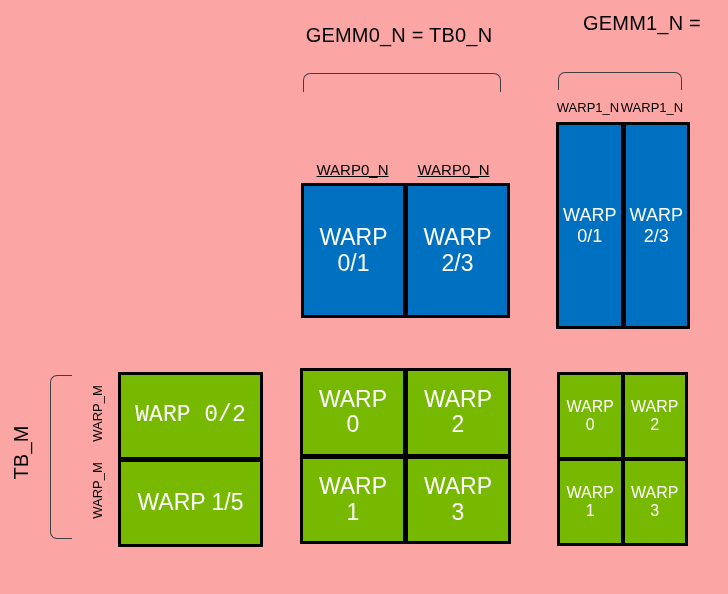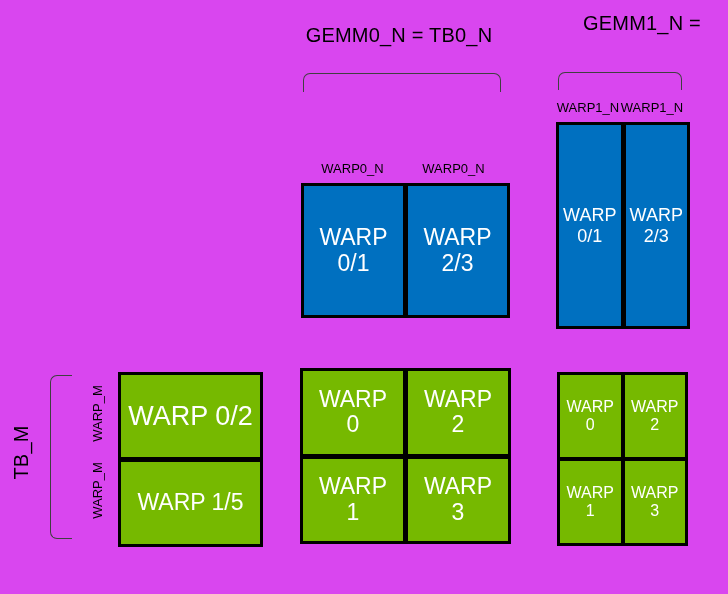--- a/index.html
+++ b/index.html
@@ -1,21 +1,21 @@
 <!DOCTYPE html>
 <html style="--blue: #0070C0; --green: #76B900; --border: #000000; --bracket: #404040; --text-light: #FFFFFF; --text-dark: #000000;"><head>
 <meta charset="utf-8">
 <style>
   :root{
     --blue:#0070C0; --green:#76B900; --border:#000000; --bracket:#404040;
     --text-light:#FFFFFF; --text-dark:#000000;
   }
   html,body{margin:0;padding:0;background:#fff;}
   #canvas{
-    position:relative; width:728px; height:594px; background:#d946ef;
+    position:relative; width:728px; height:594px; background:#fca5a5;
     font-family:"Liberation Sans", sans-serif; color:var(--text-dark);
     overflow:hidden;
   }
   .abs{position:absolute;}
   .title{font-size:20px; letter-spacing:.2px;}
   .tilebox{
     position:absolute; display:grid; gap:5px;
     background:var(--border); border:3px solid var(--border);
   }
   .cell{
@@ -65,21 +65,21 @@
     <div class="cell blue" style="font-size:18px;">
       <div>WARP</div>
       <div>0/1</div>
     </div>
     <div class="cell blue" style="font-size:18px;">
       <div>WARP</div>
       <div>2/3</div>
     </div>
   </div>
 
-  <div class="abs axis-label-row" style="left:302px; top:161px; width:202px; font-size:13px;">
+  <div class="abs axis-label-row" style="left:302px; top:161px; width:202px; font-size:15px;text-decoration:underline;">
     <span>WARP0_N</span>
     <span>WARP0_N</span>
   </div>
 
   <div class="tilebox" style="left:301px; top:183px; width:203px; height:129px; grid-template-columns:1fr 1fr;">
     <div class="cell blue" style="font-size:23px;">
       <div>WARP</div>
       <div>0/1</div>
     </div>
     <div class="cell blue" style="font-size:23px;">
@@ -89,21 +89,21 @@
   </div>
 
   <div class="abs rot title" style="left:-14px; top:440px; width:70px; height:25px;">TB_M</div>
 
   <div class="abs bracket-left" style="left:50px; top:375px; width:21px; height:162px;"></div>
 
   <div class="abs rot" style="left:62px; top:406px; width:70px; height:15px; font-size:13px;">WARP_M</div>
   <div class="abs rot" style="left:62px; top:483px; width:70px; height:15px; font-size:13px;">WARP_M</div>
 
   <div class="tilebox" style="left:118px; top:372px; width:139px; height:169px; grid-template-rows:1fr 1fr;">
-    <div class="cell green" style="font-size:27px;">
+    <div class="cell green" style="font-size:23px;font-family:Liberation Mono, monospace;">
       <div>WARP 0/2</div>
     </div>
     <div class="cell green" style="font-size:23px;">
       <div>WARP 1/5</div>
     </div>
   </div>
 
   <div class="tilebox" style="left:300px; top:368px; width:205px; height:170px; grid-template-columns:1fr 1fr; grid-template-rows:1fr 1fr;">
     <div class="cell green" style="font-size:23px;">
       <div>WARP</div>

